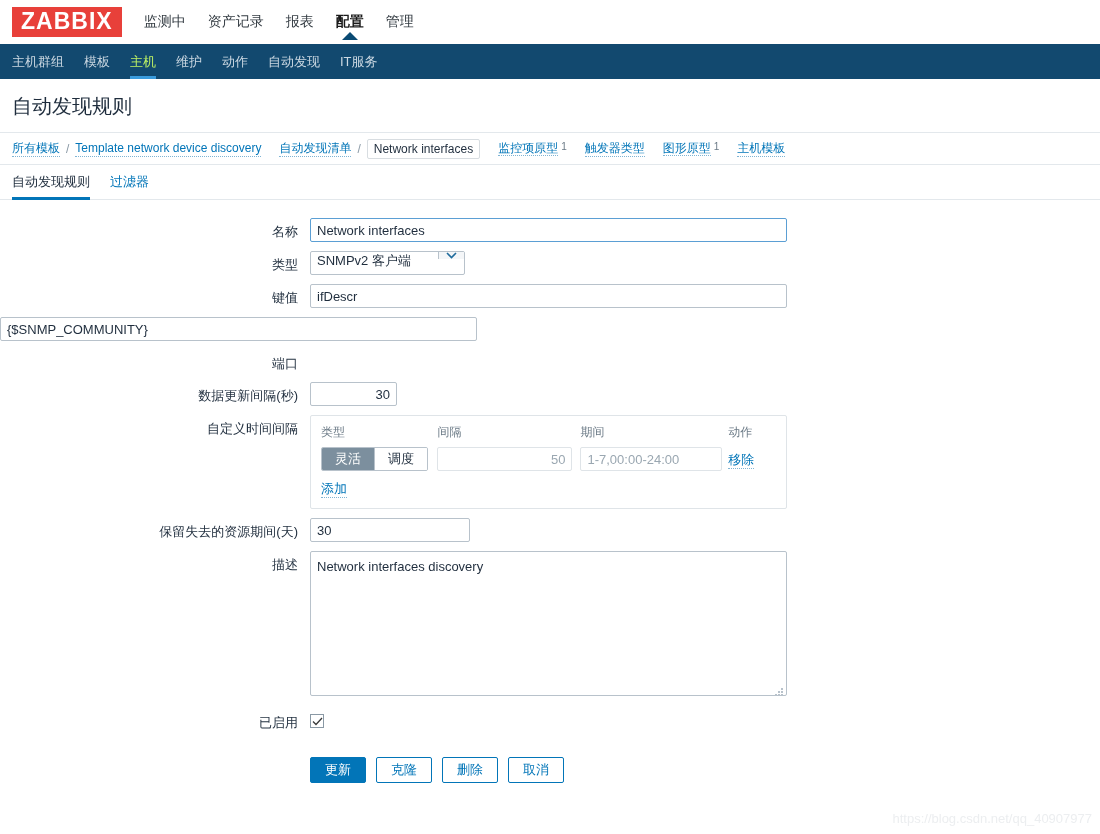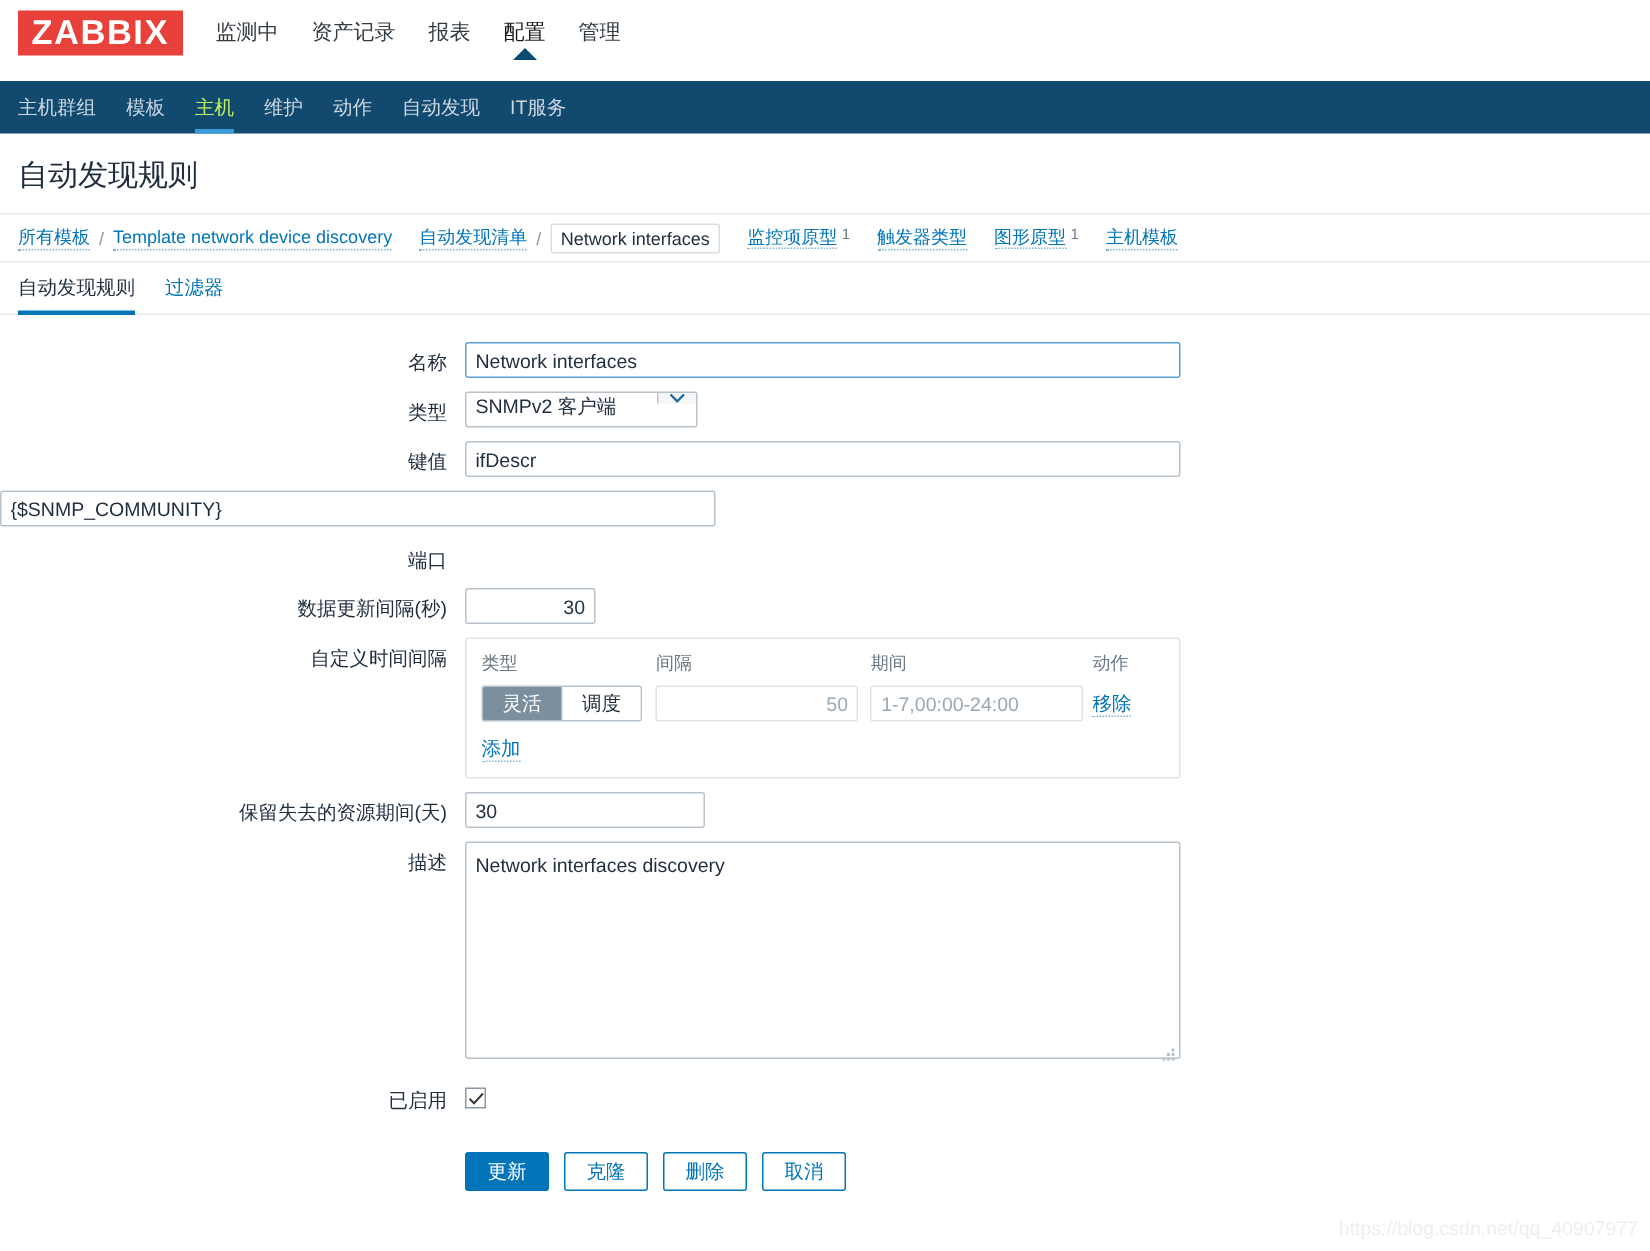--- a/index.html
+++ b/index.html
@@ -34,42 +34,41 @@
   .topmenu { display: flex; align-items: center; gap: 22px; height: 44px; }
   .topmenu-item {
     font-size: 14px;
     color: #333b42;
     cursor: pointer;
     position: relative;
     height: 34px;
     display: flex;
     align-items: center;
   }
-  .topmenu-item.active { font-weight: normal; color: #1a1a1a; }
+  .topmenu-item.active { font-weight: bold; color: #1a1a1a; }
   .topmenu-item.active::after {
     content: "";
     position: absolute;
     bottom: -1px;
     left: 50%;
     margin-left: -8px;
     width: 0; height: 0;
     border-left: 8px solid transparent;
     border-right: 8px solid transparent;
     border-bottom: 8px solid #0a4a73;
   }
 
   
   .subnav {
     height: 35px;
     background: #12496f;
     display: flex;
     align-items: center;
     padding-left: 12px;
     gap: 20px;
-    margin-top: 10px;
   }
   .subnav-item {
     font-size: 13px;
     color: #cbd8e2;
     cursor: pointer;
     height: 35px;
     display: flex;
     align-items: center;
     position: relative;
   }

